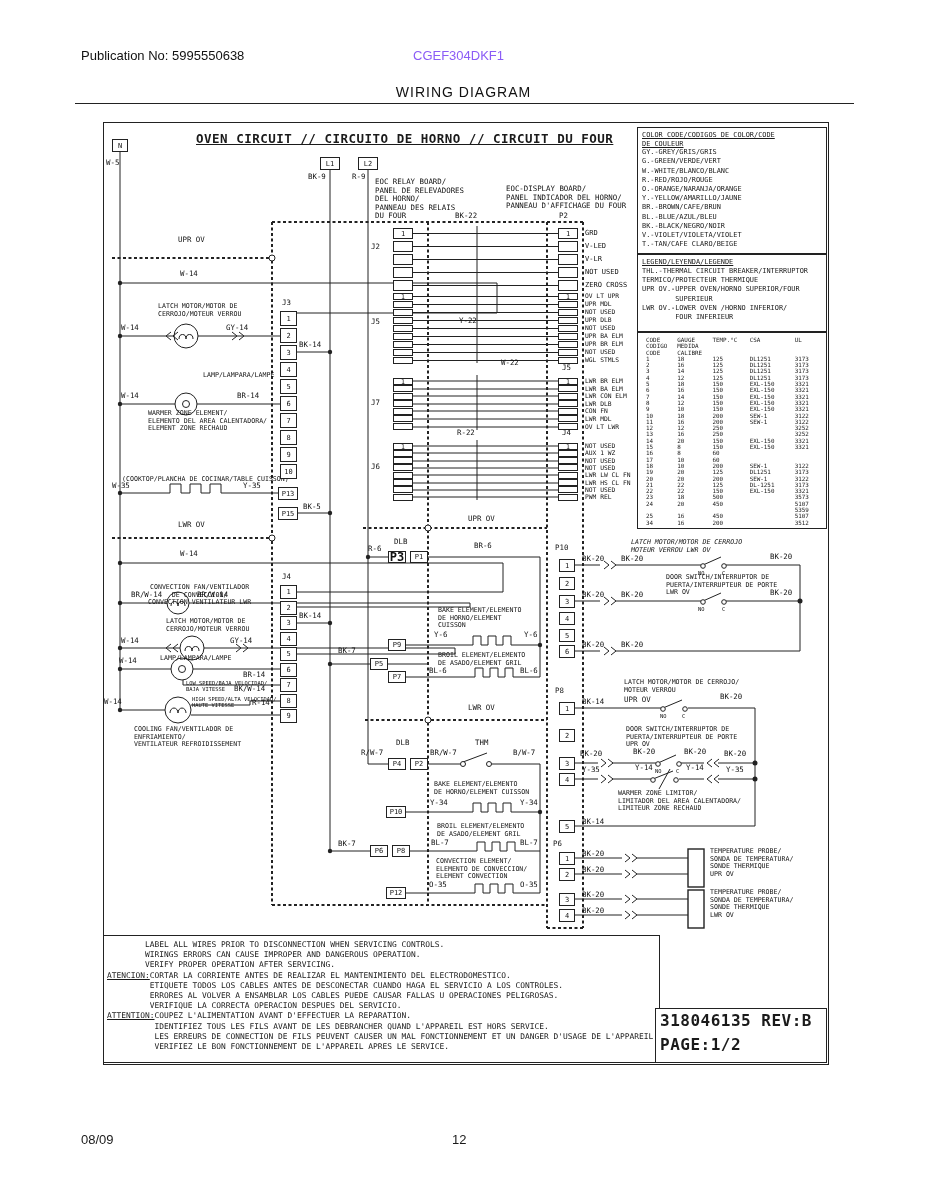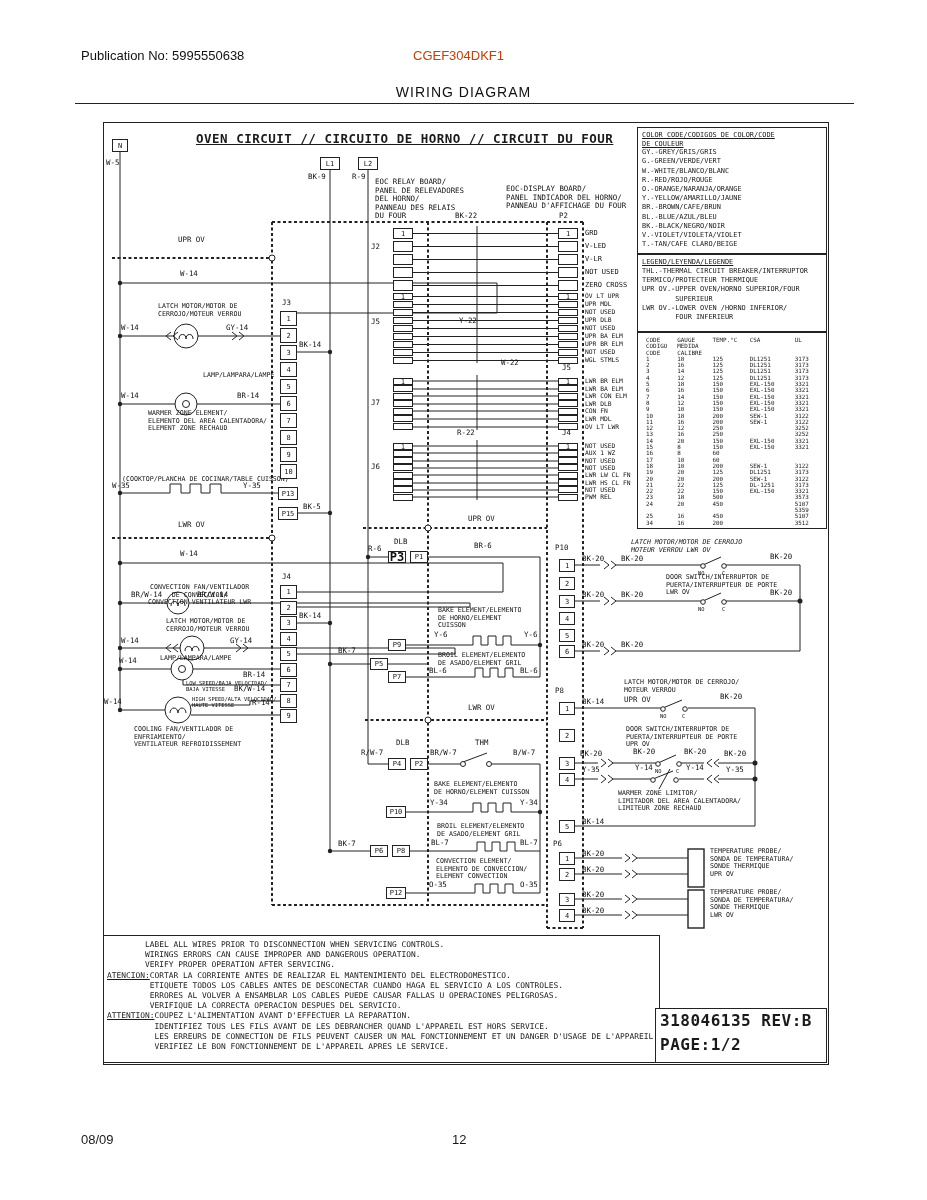--- a/index.html
+++ b/index.html
@@ -1,19 +1,19 @@
 <!DOCTYPE html>
 <html><head>
 <meta charset="utf-8">
 <style>
   html,body{margin:0;padding:0;background:#e8e8e8}
   .page{position:relative;width:927px;height:1200px;background:#fff;margin:0 auto;
         font-family:"DejaVu Sans Mono",monospace;color:#1a1a1a;overflow:hidden}
   .hdr-pub{position:absolute;left:81px;top:48px;font:13px "Liberation Sans",sans-serif;color:#111}
-  .hdr-model{position:absolute;left:413px;top:48px;font:13px "Liberation Sans",sans-serif;color:#c2410c}
+  .hdr-model{position:absolute;left:413px;top:48px;font:13px "Liberation Sans",sans-serif;color:#8b5cf6}
   .hdr-title{position:absolute;left:0;top:84px;width:927px;text-align:center;
              font:14px "Liberation Sans",sans-serif;letter-spacing:1px;color:#111}
   .hdr-rule{position:absolute;left:75px;top:103px;width:779px;border-top:1.5px solid #222}
   .frame{position:absolute;left:103px;top:122px;width:724px;height:941px;border:1.5px solid #222}
   .dg-title{position:absolute;left:196px;top:131px;font:bold 12.5px "DejaVu Sans Mono",monospace;
             letter-spacing:.5px;text-decoration:underline;white-space:pre}
   svg.wiring{position:absolute;left:0;top:0}
   .lbl{position:absolute;font:7.4px "DejaVu Sans Mono",monospace;line-height:8.6px;white-space:pre;color:#111}
   .lbl.s{font-size:6.6px;line-height:7.6px}
   .lbl.xs{font-size:5.4px;line-height:6px}

